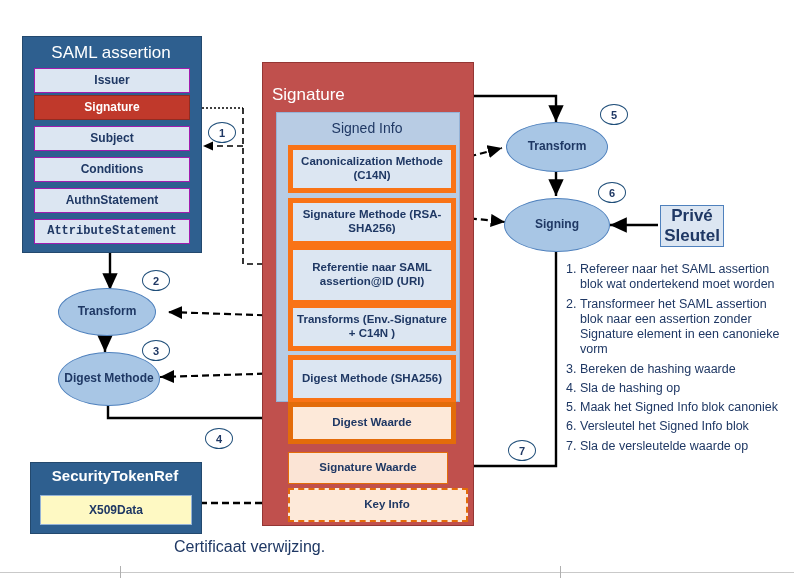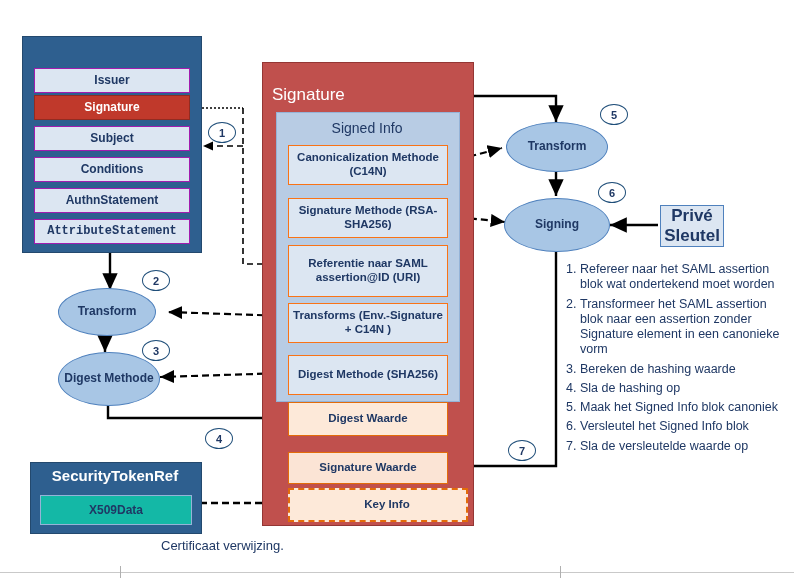--- a/index.html
+++ b/index.html
@@ -28,21 +28,21 @@
   .panel-str{
     position:absolute;left:30px;top:462px;width:170px;height:70px;
     background:#2e5f8f;border:1px solid #23496e;
   }
   .panel-str-title{
     position:absolute;left:30px;top:464px;width:170px;height:24px;
     color:#ffffff;font-size:15px;font-weight:bold;text-align:center;line-height:24px;
   }
   .row-x509{
     position:absolute;left:40px;top:495px;width:150px;height:28px;
-    background:#14b8a6;border:1px solid #95b3d7;
+    background:#fef9c3;border:1px solid #95b3d7;
     font-size:12px;font-weight:bold;color:#1f3864;text-align:center;line-height:28px;
   }
 
   
   .panel-sig{
     position:absolute;left:262px;top:62px;width:210px;height:462px;
     background:#c0504d;border:1px solid #943634;
   }
   .panel-sig-title{
     position:absolute;left:272px;top:84px;width:160px;height:22px;
@@ -51,21 +51,21 @@
   .panel-signed{
     position:absolute;left:276px;top:112px;width:182px;height:288px;
     background:#b8cce4;border:1px solid #95b3d7;
   }
   .panel-signed-title{
     position:absolute;left:276px;top:118px;width:182px;height:20px;
     color:#1f3864;font-size:14px;text-align:center;line-height:20px;
   }
   .box{
     position:absolute;left:288px;width:158px;
-    background:#dce6f2;border:1px solid #f97316;
+    background:#dce6f2;border:5px solid #f97316;
     font-size:11.5px;font-weight:bold;color:#1f3864;
     text-align:center;display:flex;align-items:center;justify-content:center;
     line-height:1.2;
   }
   .box.tan{background:#fde9d9;border-color:#e36c0a;}
   .box.dashed{background:#fde9d9;border:2px dashed #e36c0a;padding-left:18px;}
   .box.plain-tan{background:#fbe4d5;border:1px solid #e36c0a;}
 
   
   .ell{
@@ -90,22 +90,22 @@
 
   
   .legend{
     position:absolute;left:560px;top:262px;width:226px;
     font-size:12.5px;color:#1f3864;
   }
   .legend ol{margin:0;padding-left:20px;}
   .legend li{margin-bottom:4px;line-height:1.22;}
 
   .caption{
-    position:absolute;left:161px;top:538px;width:200px;
-    font-size:13px;color:#1f3864;
+    position:absolute;left:174px;top:538px;width:200px;
+    font-size:16px;color:#1f3864;
   }
   .footer-rule{
     position:absolute;left:0;top:572px;width:794px;height:1px;background:#c9c9c9;
   }
   .footer-tick{position:absolute;top:566px;width:1px;height:12px;background:#b0b0b0;}
 </style>
 </head>
 <body>
 
 <div class="canvas">
@@ -144,20 +144,21 @@
     <path d="M556,172 L556,196" stroke="#000" stroke-width="2.4" fill="none" marker-end="url(#arrS)"></path>
 
     <path d="M658,225 L610,225" stroke="#000" stroke-width="2.4" fill="none" marker-end="url(#arrS)"></path>
 
     <path d="M556,252 L556,466 L442,466" stroke="#000" stroke-width="2.4" fill="none" marker-end="url(#arrS)"></path>
 
     <path d="M200,503 L282,503" stroke="#000" stroke-width="2.4" stroke-dasharray="7,4" fill="none" marker-end="url(#arrD)"></path>
   </svg>
 
   <div class="panel-saml"></div>
+  <div class="panel-saml-title">SAML assertion</div>
 
   <div class="row" style="top:68px;">Issuer</div>
   <div class="row sig" style="top:95px;">Signature</div>
   <div class="row" style="top:126px;">Subject</div>
   <div class="row" style="top:157px;">Conditions</div>
   <div class="row" style="top:188px;">AuthnStatement</div>
   <div class="row" style="top:219px;font-family:Liberation Mono, monospace;">AttributeStatement</div>
 
   <div class="panel-str"></div>
   <div class="panel-str-title">SecurityTokenRef</div>

